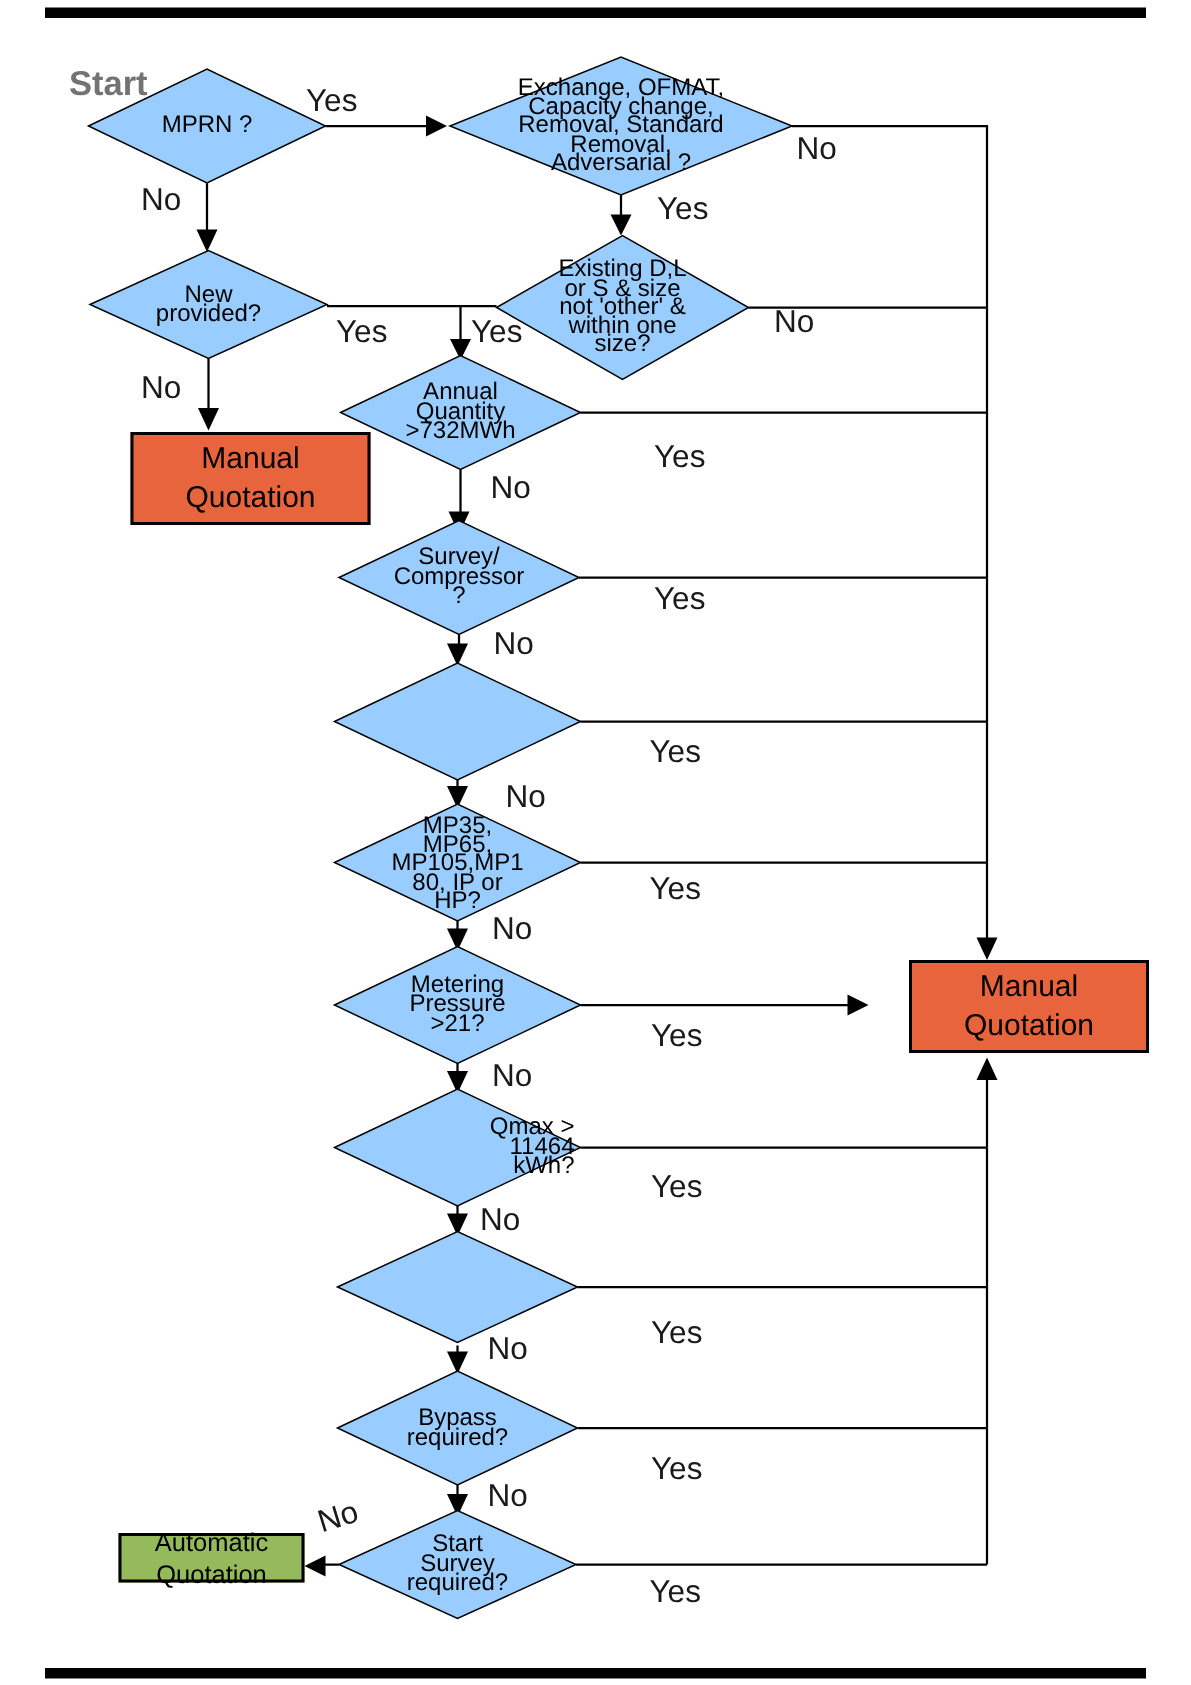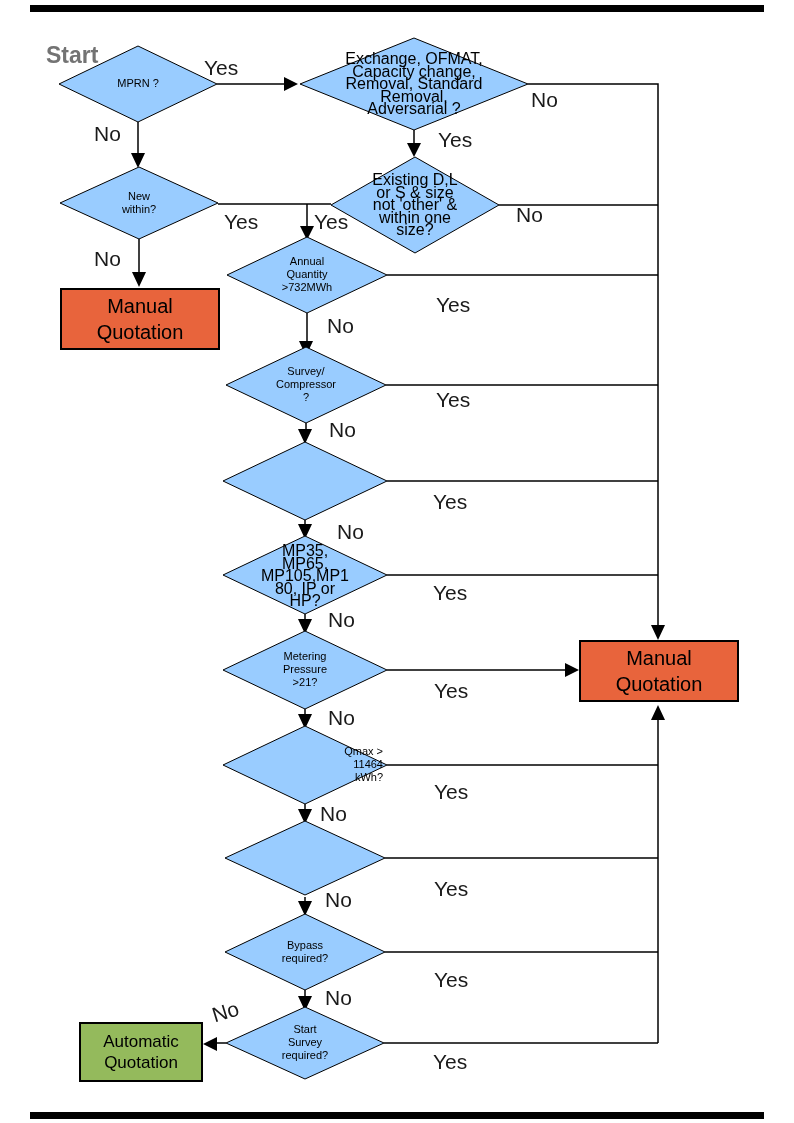--- a/index.html
+++ b/index.html
@@ -1,28 +1,28 @@
 <!DOCTYPE html>
 <html><head>
 <meta charset="utf-8">
 <style>
   html,body{margin:0;padding:0;background:#fff;}
   #page{position:relative;width:794px;height:1123px;background:#ffffff;overflow:hidden;
         font-family:"Liberation Sans", sans-serif;color:#000;}
   #flow-svg{position:absolute;left:0;top:0;width:794px;height:1123px;}
   .hrule{position:absolute;left:30px;width:734px;height:7px;background:#000;}
   .node-label{position:absolute;white-space:pre-line;text-align:center;
-              font-size:11px;line-height:13px;color:#000;}
+              font-size:16px;line-height:13px;color:#000;}
   .node-label.small{font-size:16px;line-height:12.5px;}
   .node-label.left{text-align:right;}
   .edge-label{position:absolute;font-size:21px;line-height:23px;color:#1a1a1a;}
   .start-label{position:absolute;font-size:23px;font-weight:bold;color:#737373;}
   .term-box{position:absolute;display:flex;align-items:center;justify-content:center;
             text-align:center;border:2px solid #000;white-space:pre-line;box-sizing:border-box;}
-  .manual{background:#E8643C;font-size:20px;line-height:26px;}
+  .manual{background:#E8643C;font-size:20px;line-height:26px;margin-left:27px;}
   .auto{background:#94BA5C;font-size:17px;line-height:21px;}
   .tilt{transform:rotate(-17deg);}
 </style>
 </head>
 <body>
 
 <div id="page">
 
   <div class="hrule" style="top:5px;"></div>
   <div class="hrule" style="top:1112px;"></div>
@@ -96,21 +96,21 @@
     </g>
   </svg>
 
   <div class="node-label" style="left:63px;top:77px;width:150px;">MPRN ?</div>
   <div class="node-label small" style="left:339px;top:53px;width:150px;">Exchange, OFMAT,
 Capacity change,
 Removal, Standard
 Removal,
 Adversarial ?</div>
   <div class="node-label" style="left:64px;top:190px;width:150px;">New
-within?</div>
+provided?</div>
   <div class="node-label small" style="left:340px;top:174px;width:150px;">Existing D,L
 or S &amp; size
 not 'other' &amp;
 within one
 size?</div>
   <div class="node-label" style="left:232px;top:255px;width:150px;">Annual
 Quantity
 &gt;732MWh</div>
   <div class="node-label" style="left:231px;top:365px;width:150px;">Survey/
 Compressor
@@ -129,21 +129,21 @@
   <div class="node-label" style="left:230px;top:939px;width:150px;">Bypass
 required?</div>
   <div class="node-label" style="left:230px;top:1023px;width:150px;">Start
 Survey
 required?</div>
 
   <div class="term-box manual" style="left:60px;top:288px;width:160px;height:62px;">Manual
 Quotation</div>
   <div class="term-box manual" style="left:579px;top:640px;width:160px;height:62px;">Manual
 Quotation</div>
-  <div class="term-box auto" style="left:79px;top:1022px;width:124px;height:60px;">Automatic
+  <div class="term-box auto" style="left:79px;top:1022px;width:124px;height:33px;">Automatic
 Quotation</div>
 
   <div class="start-label" style="left:46px;top:42px;">Start</div>
 
   <div class="edge-label" style="left:204px;top:56px;">Yes</div>
   <div class="edge-label" style="left:94px;top:122px;">No</div>
   <div class="edge-label" style="left:531px;top:88px;">No</div>
   <div class="edge-label" style="left:438px;top:128px;">Yes</div>
   <div class="edge-label" style="left:224px;top:210px;">Yes</div>
   <div class="edge-label" style="left:314px;top:210px;">Yes</div>

